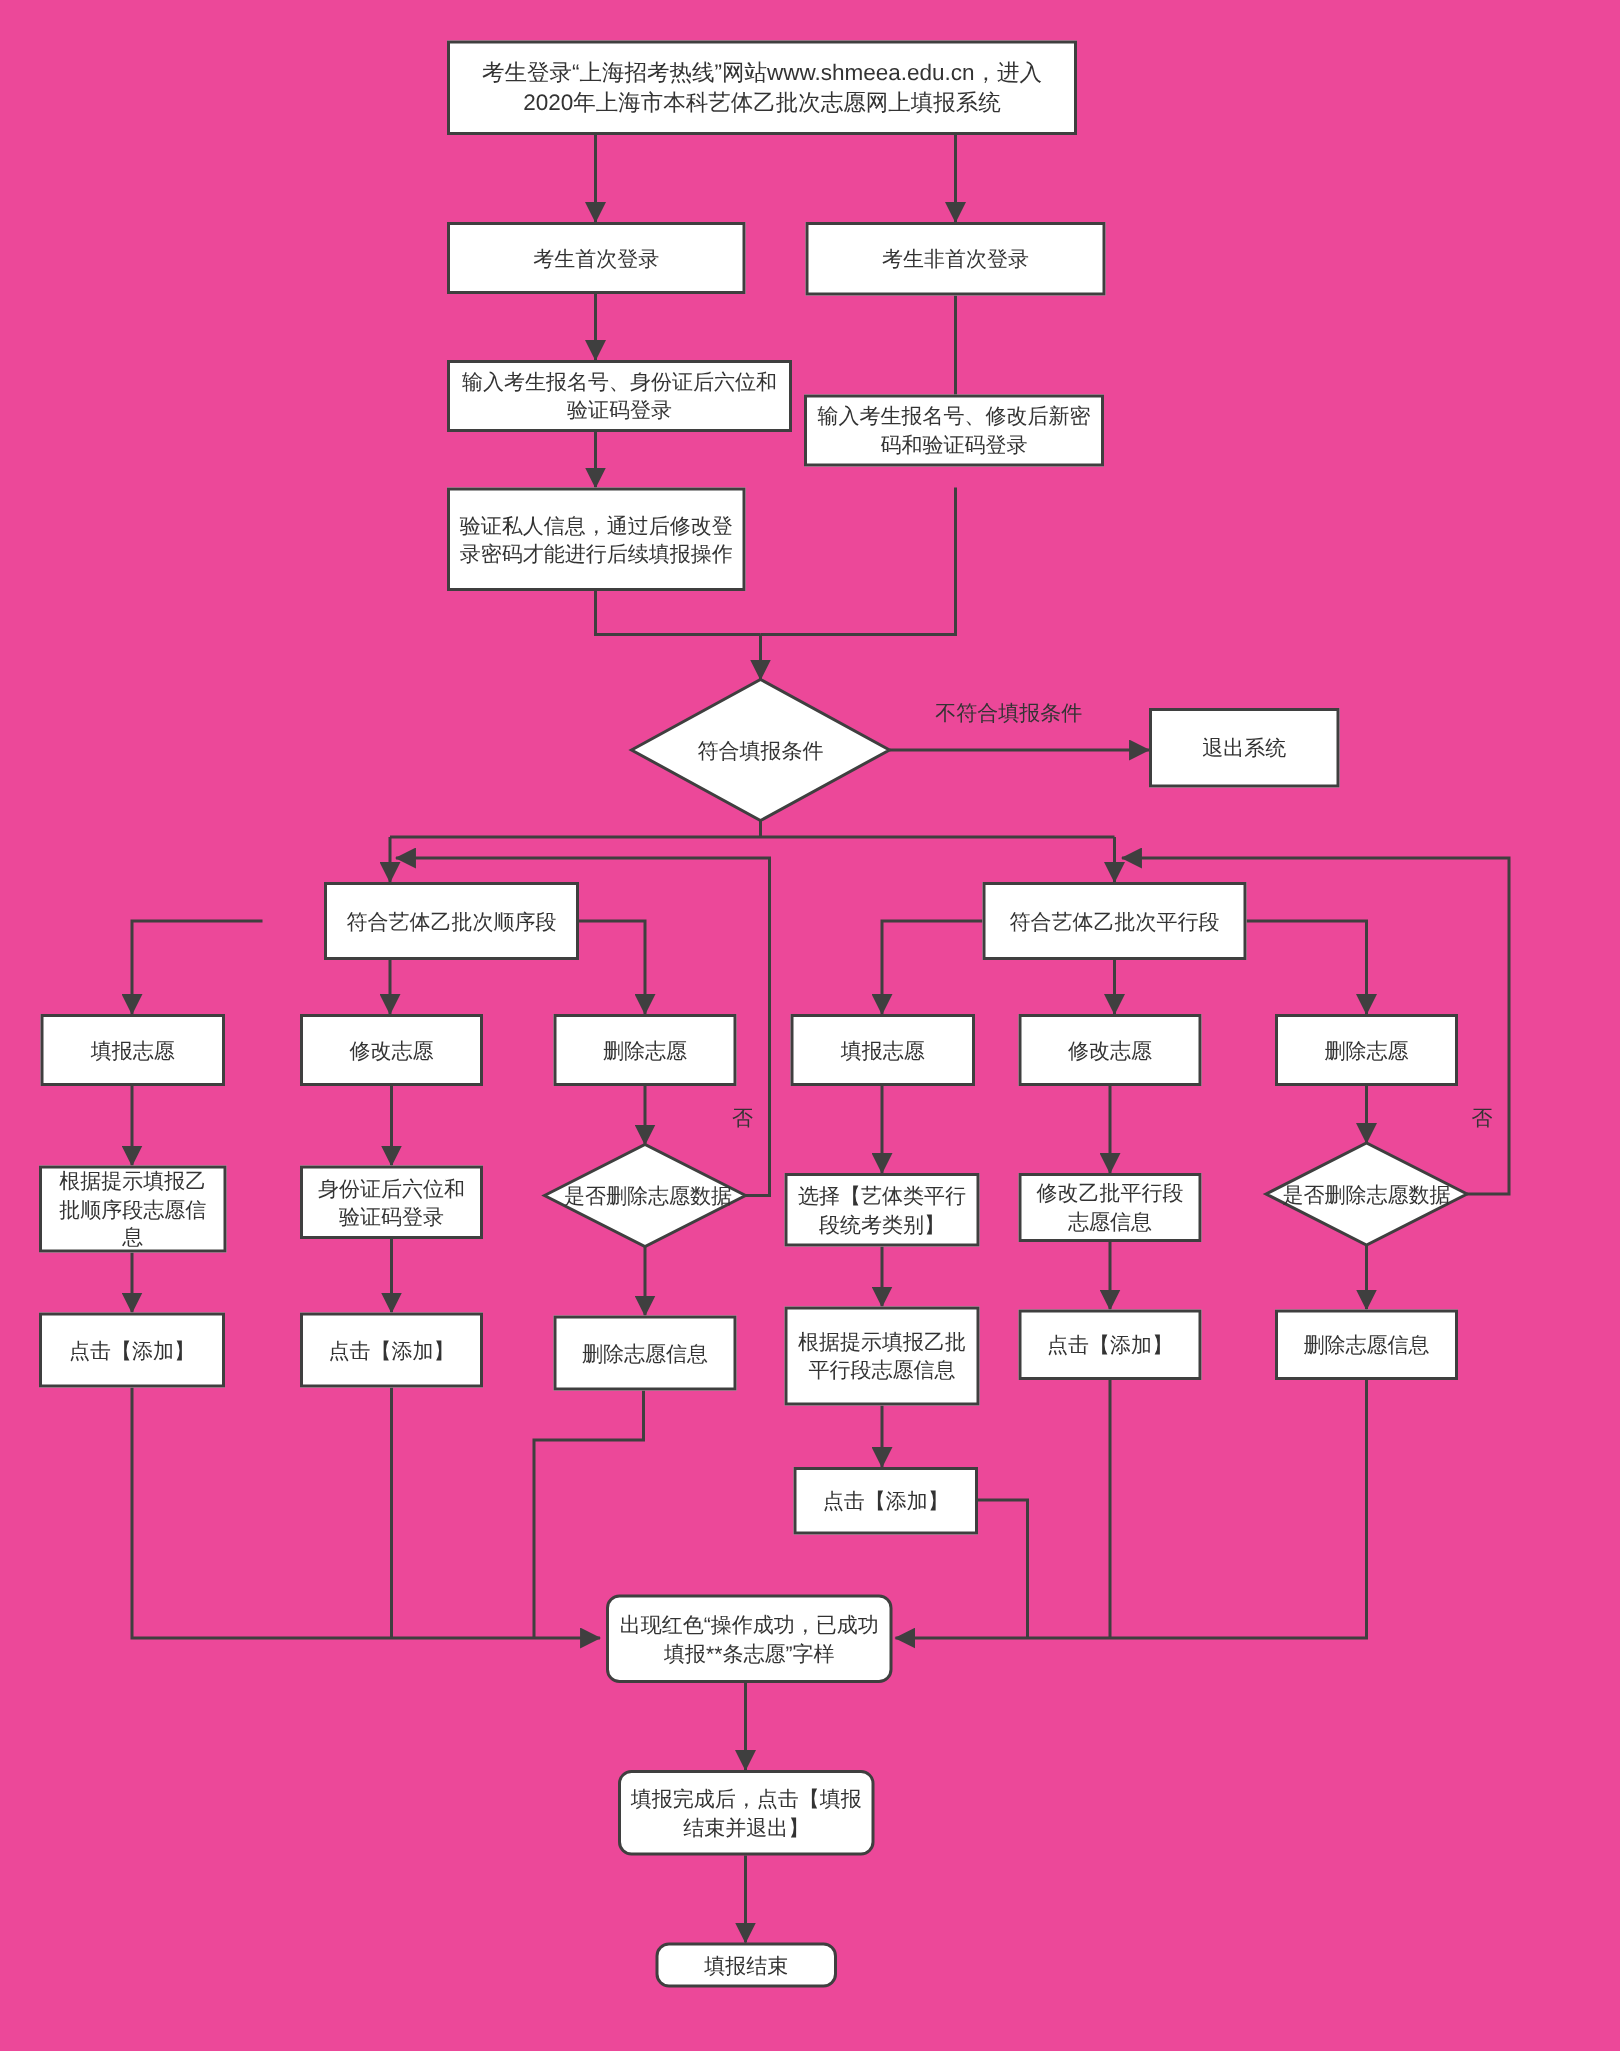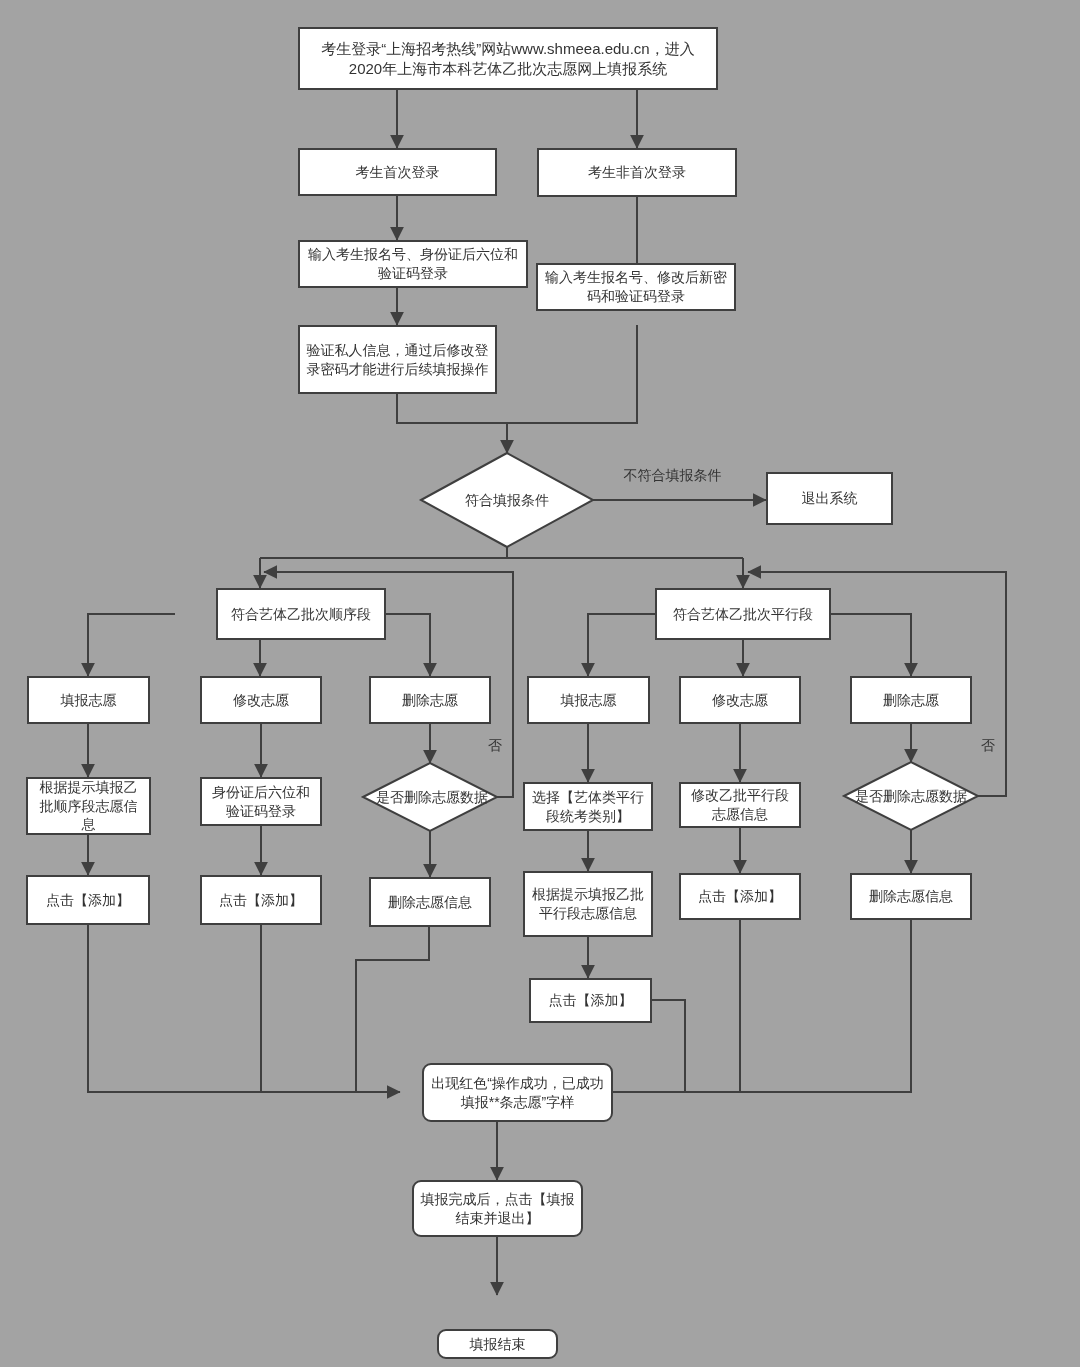--- a/index.html
+++ b/index.html
@@ -1,17 +1,17 @@
 <!DOCTYPE html>
 <html><head>
 <meta charset="utf-8">
 <style>
   html,body{margin:0;padding:0;background:#f3f3f4;}
   .canvas{
-    position:relative;width:1080px;height:1367px;background:#a3a3a3;
+    position:relative;width:1080px;height:1367px;background:#ec4899;
     font-family:"Liberation Sans","DejaVu Sans",sans-serif;color:#333;
     overflow:hidden;
   }
   svg.wires{position:absolute;left:0;top:0;width:1080px;height:1367px;}
   .wire{stroke:#3f3f3f;stroke-width:2;fill:none;}
   .dshape{fill:#ffffff;stroke:#3f3f3f;stroke-width:2;}
   .node{
     position:absolute;box-sizing:border-box;background:#ffffff;
     border:2px solid #3f3f3f;display:flex;align-items:center;justify-content:center;
     text-align:center;font-size:14px;line-height:1.33;padding:2px 5px;
@@ -118,21 +118,21 @@
   <div class="node" style="left:26px;top:875px;width:124px;height:50px;">点击【添加】</div>
   <div class="node" style="left:200px;top:875px;width:122px;height:50px;">点击【添加】</div>
   <div class="node" style="left:369px;top:877px;width:122px;height:50px;">删除志愿信息</div>
 
   <div class="node" style="left:523px;top:871px;width:130px;height:66px;">根据提示填报乙批平行段志愿信息</div>
   <div class="node" style="left:679px;top:873px;width:122px;height:47px;">点击【添加】</div>
   <div class="node" style="left:850px;top:873px;width:122px;height:47px;">删除志愿信息</div>
 
   <div class="node" style="left:529px;top:978px;width:123px;height:45px;">点击【添加】</div>
 
-  <div class="node rounded" style="left:422px;top:1063px;width:191px;height:59px;">出现红色“操作成功，已成功填报**条志愿”字样</div>
+  <div class="node rounded" style="left:404px;top:1063px;width:191px;height:59px;">出现红色“操作成功，已成功填报**条志愿”字样</div>
   <div class="node rounded" style="left:412px;top:1180px;width:171px;height:57px;">填报完成后，点击【填报结束并退出】</div>
-  <div class="node rounded" style="left:437px;top:1295px;width:121px;height:30px;margin-top:34px;">填报结束</div>
+  <div class="node rounded" style="left:437px;top:1295px;width:121px;height:30px;">填报结束</div>
 
   <div class="elabel" style="left:600px;top:467px;width:145px;">不符合填报条件</div>
   <div class="elabel" style="left:482px;top:737px;width:26px;">否</div>
   <div class="elabel" style="left:975px;top:737px;width:26px;">否</div>
 
 </div>
 
 </body></html>

